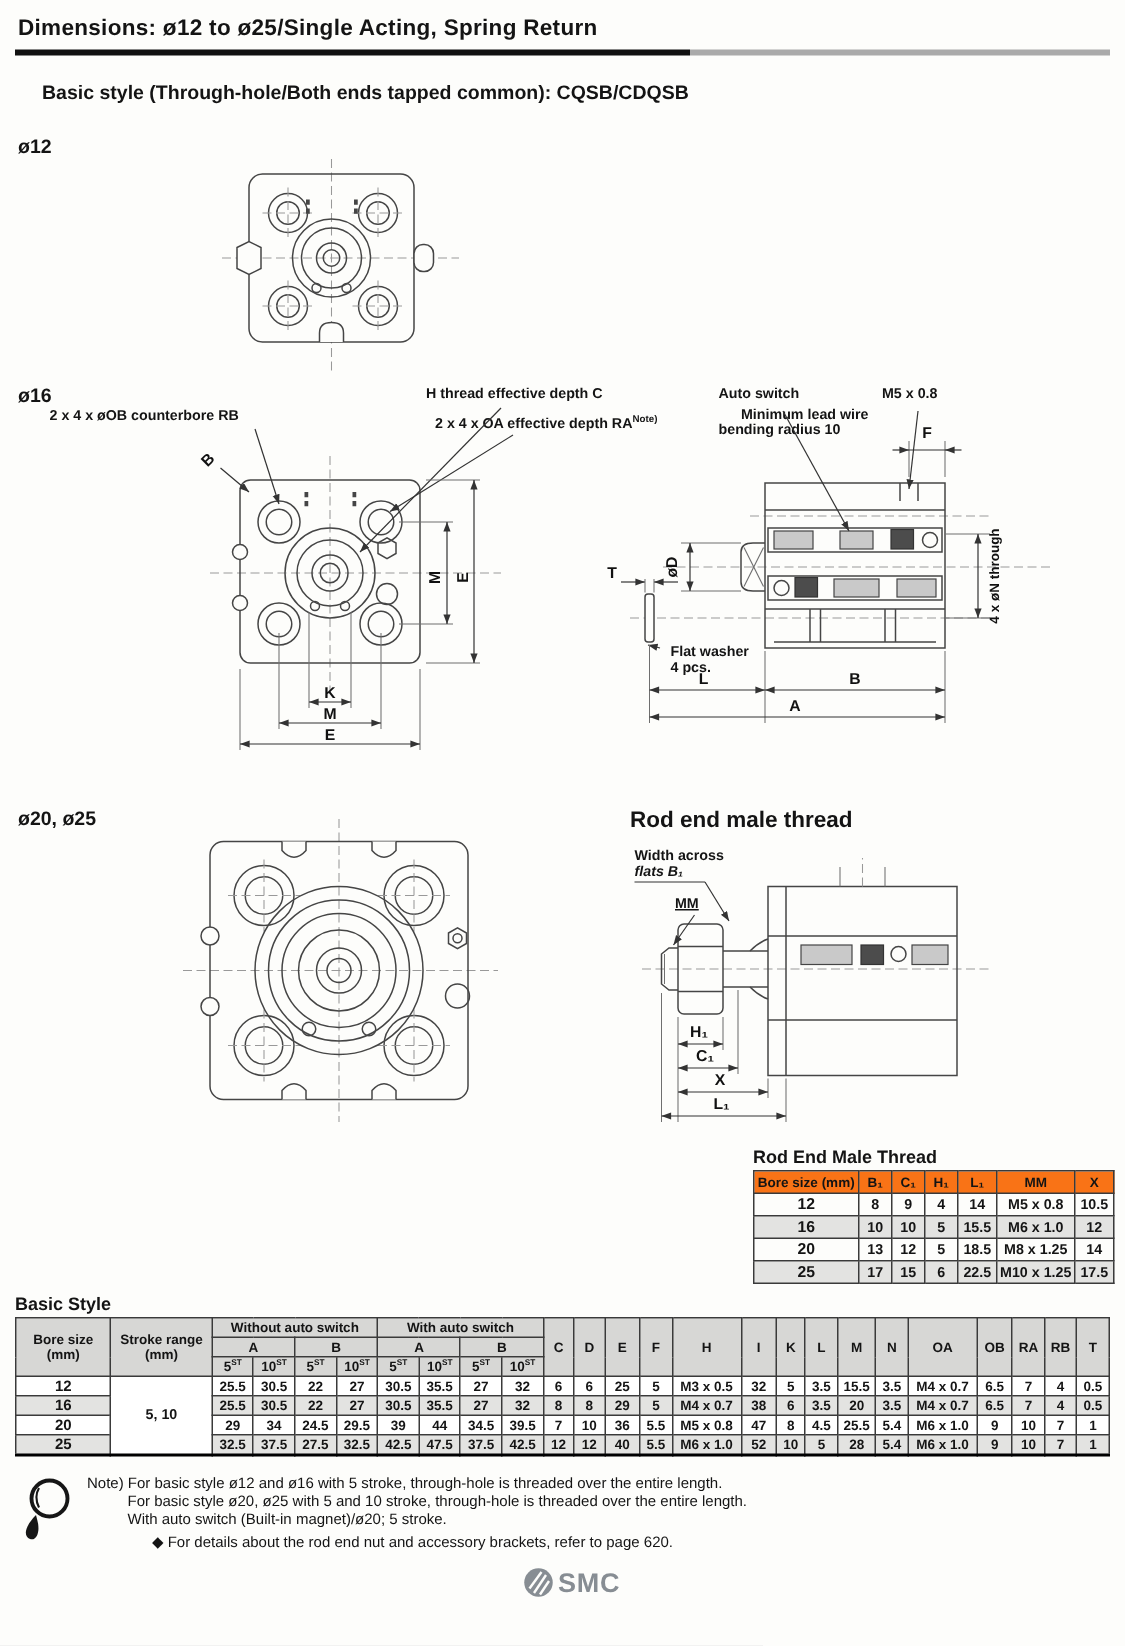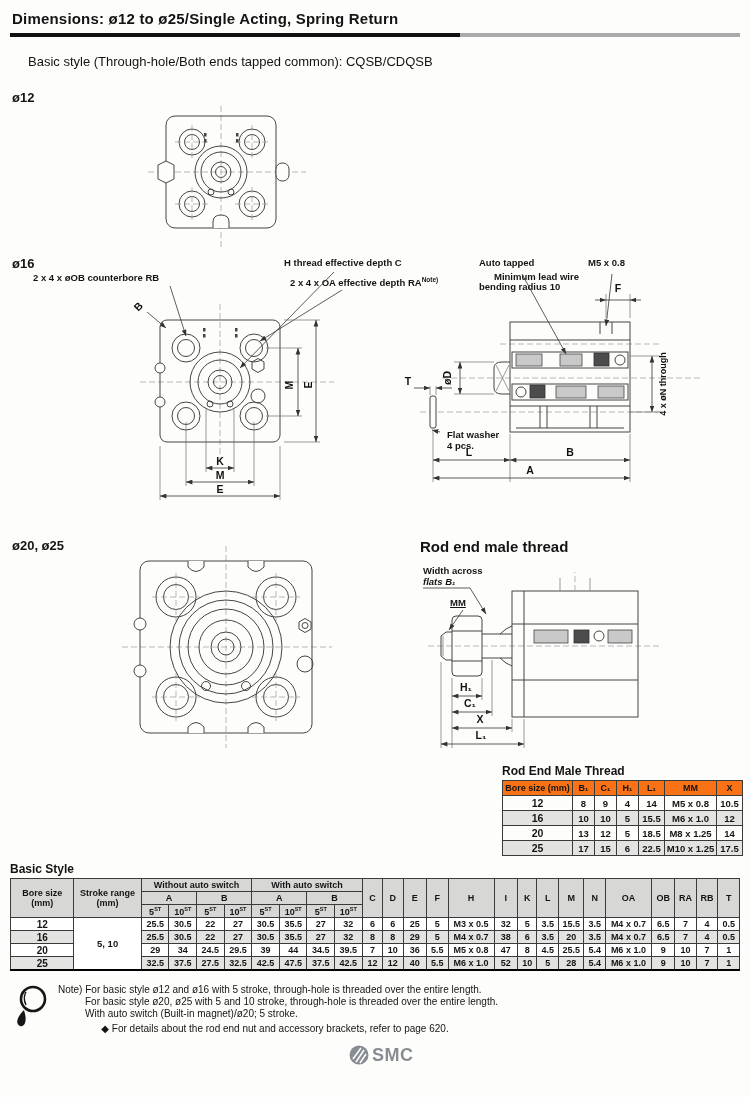--- a/index.html
+++ b/index.html
@@ -3,21 +3,21 @@
 <meta charset="utf-8">
 <style>
   html,body{margin:0;padding:0;background:#e9e9e9;}
   .page{position:relative;width:750px;height:1097px;margin:0 auto;background:#fdfdfb;
         font-family:"Liberation Sans",sans-serif;color:#141414;overflow:hidden;}
   .abs{position:absolute;}
   h1.title{font-size:15px;font-weight:bold;margin:0;letter-spacing:.2px;}
   .rule{position:absolute;left:10px;top:33px;width:730px;height:4px;display:flex;}
   .rule .blk{width:450px;height:4px;background:#111;}
   .rule .gry{flex:1;height:4px;background:#aaa;}
-  h2.subtitle{font-size:13px;font-weight:normal;margin:0;padding-left:16px;}
+  h2.subtitle{font-size:13px;font-weight:bold;margin:0;padding-left:16px;}
   .seclabel{font-size:13px;font-weight:bold;}
   .ann{font-size:9.5px;font-weight:bold;line-height:1.1;white-space:nowrap;}
   .ann sup{font-size:6.5px;}
   .bigh{font-size:15px;font-weight:bold;}
   svg{position:absolute;overflow:visible;}
   .ln{stroke:#454545;stroke-width:1;fill:none;}
   .thin{stroke:#6f6f6f;stroke-width:.7;fill:none;}
   .cl{stroke:#999;stroke-width:.7;fill:none;stroke-dasharray:6 3;}
   .dim{stroke:#333;stroke-width:.8;fill:none;}
   .grayf{fill:#c9c9c9;stroke:#454545;stroke-width:.8;}
@@ -100,21 +100,21 @@
       <rect x="88" y="29" width="2.5" height="3.5"></rect>
         <rect x="88" y="35" width="2.5" height="3.5"></rect>
     </g>
   </svg>
 
   <div class="abs" style="left:0;top:256px;width:750px;height:262px;">
     <span class="seclabel abs" style="left:12px;top:0px;">ø16</span>
     <span class="ann abs" style="left:33px;top:17px;">2 x 4 x øOB counterbore RB</span>
     <span class="ann abs" style="left:284px;top:2px;">H thread effective depth C</span>
     <span class="ann abs" style="left:290px;top:20px;"><span>2 x 4 x OA effective depth RA</span><sup>Note)</sup></span>
-    <span class="ann abs" style="left:479px;top:2px;">Auto tapped</span>
+    <span class="ann abs" style="left:479px;top:2px;">Auto switch</span>
     <span class="ann abs" style="left:494px;top:16px;">Minimum lead wire</span>
     <span class="ann abs" style="left:479px;top:26px;">bending radius 10</span>
     <span class="ann abs" style="left:588px;top:2px;">M5 x 0.8</span>
 
     <svg style="left:0;top:0;" width="750" height="262" viewBox="0 0 750 262">
       <defs>
         <marker id="ar16" markerWidth="9" markerHeight="8" refX="8" refY="3" orient="auto">
             <path d="M0,0 L8,3 L0,6 Z" fill="#333"></path>
           </marker>
         <marker id="ar16s" markerWidth="9" markerHeight="8" refX="0" refY="3" orient="auto">

